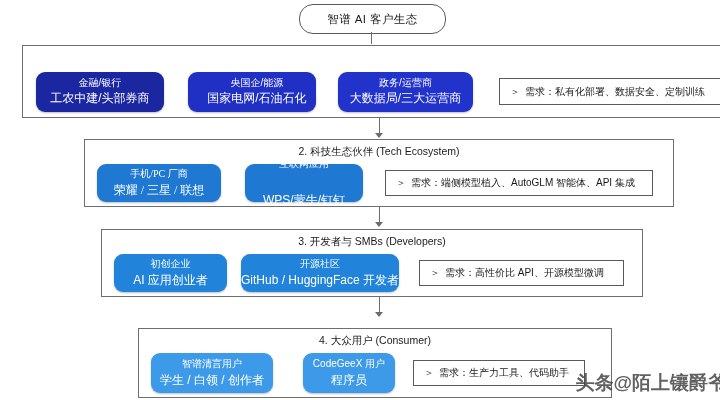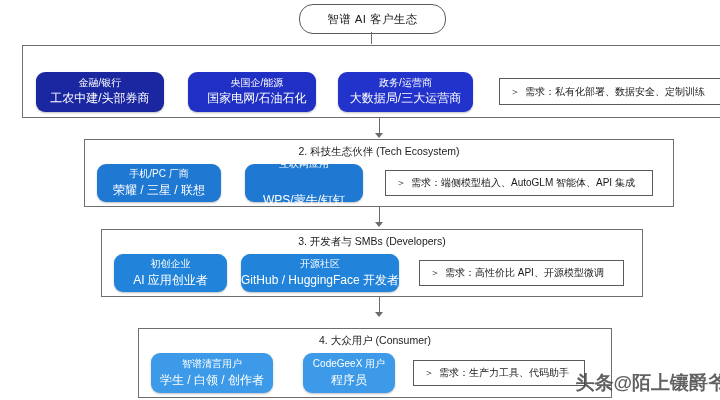--- a/index.html
+++ b/index.html
@@ -98,21 +98,21 @@
       </div>
     </div>
   </div>
 
   <div class="conn" style="left:363px;top:118px;height:17px;"></div>
   <div class="arrowhead" style="left:359px;top:133px;"></div>
 
   <div class="tier" style="left:68px;top:139px;width:590px;height:68px;">
     <div class="tier-title">2. 科技生态伙伴 (Tech Ecosystem)</div>
     <div class="tier-body" style="padding-left:12px;">
-      <div class="chip" style="background:#1f78d1;width:124px;height:38px;">
+      <div class="chip" style="background:#1f78d1;width:124px;height:38px;font-family:Liberation Serif, serif;">
         <span>手机/PC 厂商</span>
         <span class="l2">荣耀 / 三星 / 联想</span>
       </div>
       <div class="chip" style="background:#1f78d1;width:118px;height:38px;margin-left:24px;gap:20px;">
         <span>互联网应用</span>
         <span class="l2">WPS/蒙牛/钉钉</span>
       </div>
       <div class="req" style="width:268px;height:26px;margin-left:22px;">
         <span class="caret">＞</span>
         <span>需求：端侧模型植入、AutoGLM 智能体、API 集成</span>

